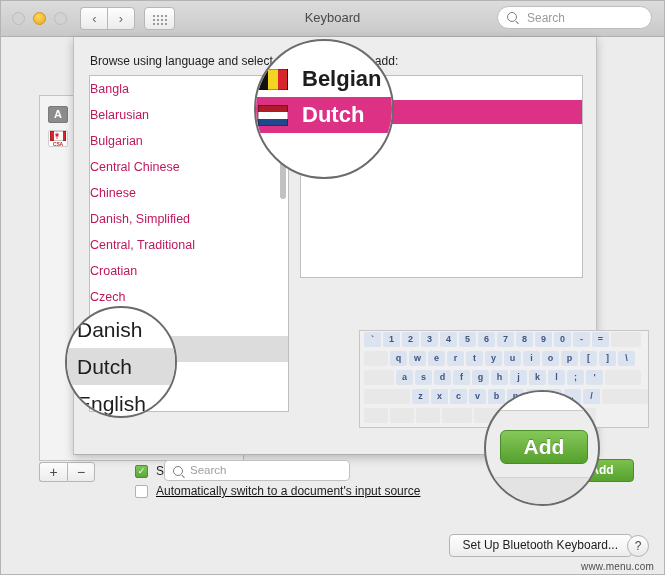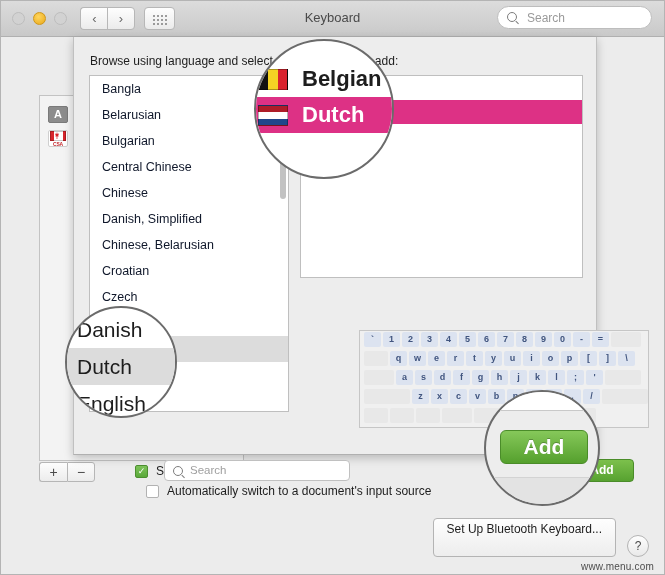--- a/index.html
+++ b/index.html
@@ -212,21 +212,21 @@
   .pm-btn.plus { border-radius: 3px 0 0 3px; border-right: none; }
   .pm-btn.minus { border-radius: 0 3px 3px 0; }
 
   
   .chk-row {
     position: absolute;
     display: flex;
     align-items: center;
   }
   .chk-row.r1 { left: 134px; top: 463px; }
-  .chk-row.r2 { left: 145px; top: 483px; }
+  .chk-row.r2 { left: 134px; top: 483px; text-decoration: underline; }
   .chkbox {
     width: 13px; height: 13px;
     border-radius: 2px;
     box-sizing: border-box;
     margin-right: 8px;
     display: flex; align-items: center; justify-content: center;
   }
   .chkbox.on {
     background: linear-gradient(#7ec45a, #5aa83a);
     border: 1px solid #4c8f30;
@@ -236,22 +236,22 @@
   }
   .chkbox.off {
     background: #fff;
     border: 1px solid #b2b2b2;
   }
   .chk-label { font-size: 12px; color: #1d1d1d; }
 
   
   .bt-btn {
     position: absolute;
-    right: 48px; bottom: 17px;
-    height: 39px;
+    right: 32px; bottom: 17px;
+    height: 23px;
     padding: 0 13px;
     background: linear-gradient(#fefefe, #ededed);
     border: 1px solid #b4b4b4;
     border-radius: 4px;
     font-size: 12px;
     color: #1d1d1d;
     line-height: 21px;
     box-sizing: border-box;
   }
   .help-btn {
@@ -298,23 +298,22 @@
     left: 15px; top: 38px;
     width: 200px; height: 337px;
     background: #fff;
     border: 1px solid #bfbfbf;
     box-sizing: border-box;
     overflow: hidden;
   }
   .lang-row {
     height: 26px;
     line-height: 26px;
-    padding-left: 12px;
     font-size: 12.5px;
-    color: #0f172a;
+    color: #be185d;
     box-sizing: border-box;
   }
   .lang-row.sel { background: #dcdcdc; }
   .lang-scrollbar {
     position: absolute;
     right: 1px; top: 1px;
     width: 8px; height: 335px;
   }
   .lang-thumb {
     position: absolute;
@@ -585,21 +584,21 @@
     <div class="sheet">
       <div class="sheet-title">Browse using language and select an input source to add:</div>
 
       <div class="lang-list">
         <div class="lang-row">Bangla</div>
         <div class="lang-row">Belarusian</div>
         <div class="lang-row">Bulgarian</div>
         <div class="lang-row">Central Chinese</div>
         <div class="lang-row">Chinese</div>
         <div class="lang-row">Danish, Simplified</div>
-        <div class="lang-row">Chinese, Belarusian</div>
+        <div class="lang-row">Central, Traditional</div>
         <div class="lang-row">Croatian</div>
         <div class="lang-row">Czech</div>
         <div class="lang-row">Danish</div>
         <div class="lang-row sel">Dutch</div>
         <div class="lang-row">English</div>
         <div class="lang-scrollbar">
           <div class="lang-thumb"></div>
         </div>
       </div>
 

